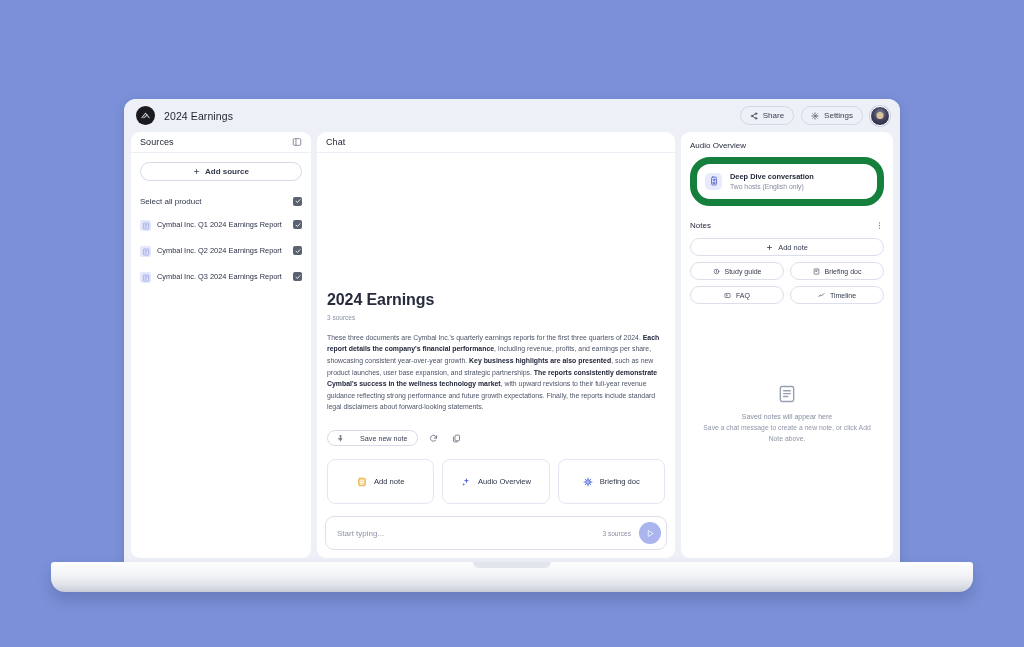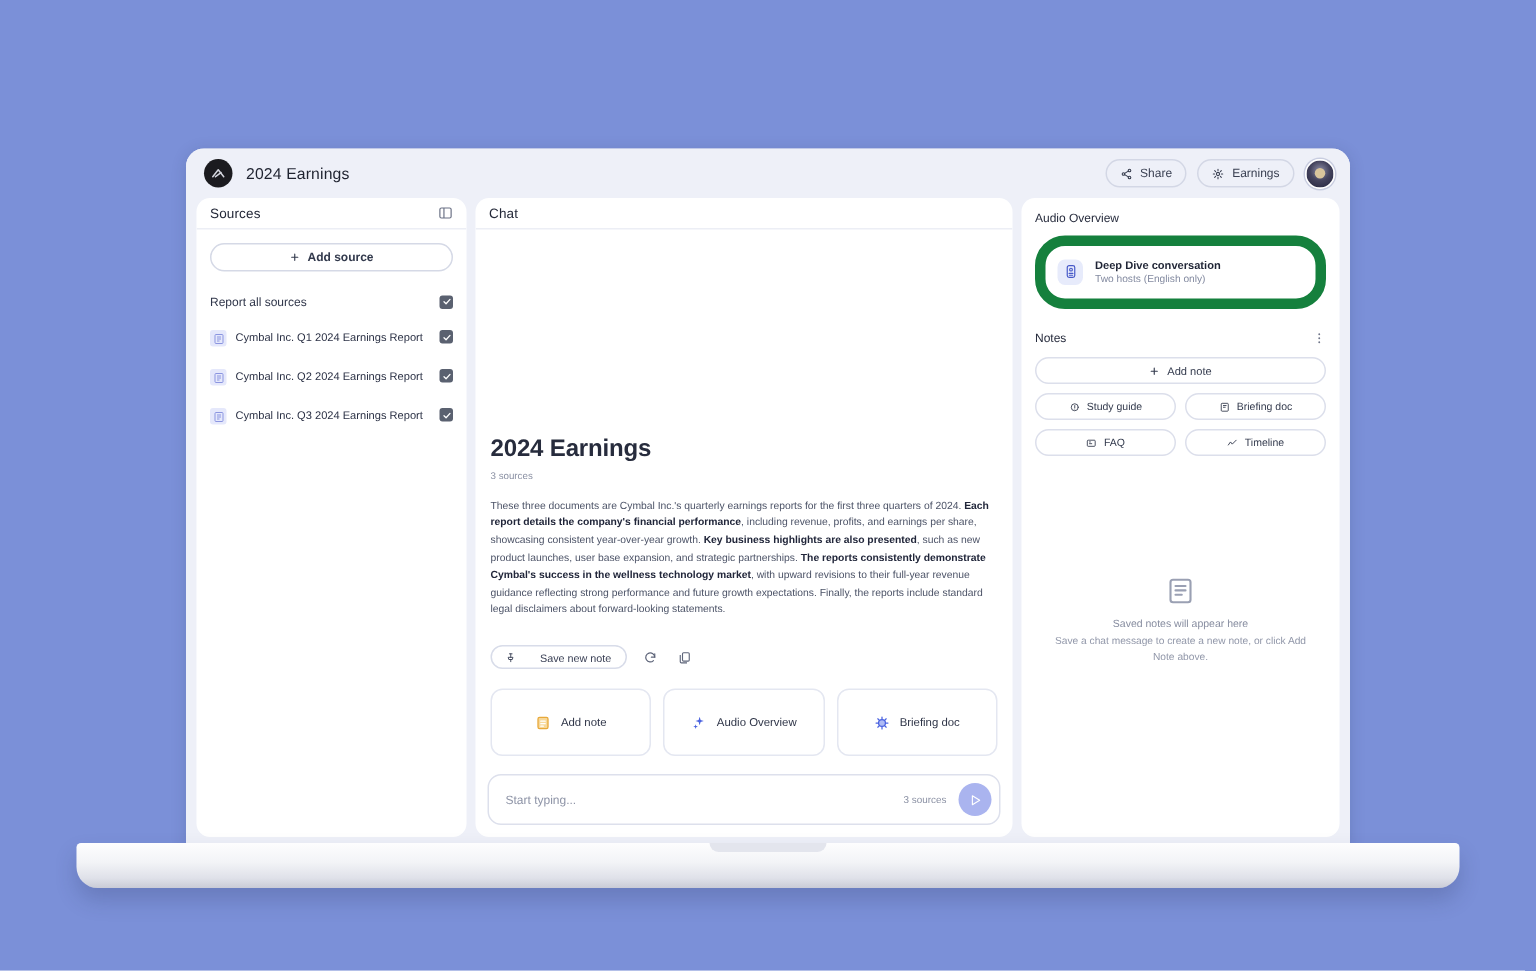--- a/index.html
+++ b/index.html
@@ -512,21 +512,21 @@
           <span>Share</span>
         </button>
 
         <button class="pill">
           <span>
             <svg width="8" height="8" viewBox="0 0 24 24" fill="none" stroke="currentColor" stroke-width="2.2" stroke-linecap="round" stroke-linejoin="round">
               <circle cx="12" cy="12" r="3.2"></circle>
               <path d="M12 2.6v2.6M12 18.8v2.6M21.4 12h-2.6M5.2 12H2.6M18.6 5.4l-1.8 1.8M7.2 16.8l-1.8 1.8M18.6 18.6l-1.8-1.8M7.2 7.2 5.4 5.4"></path>
             </svg>
           </span>
-          <span>Earnings</span>
+          <span>Settings</span>
         </button>
 
         <div class="avatar"></div>
       </div>
     </div>
 
     <div class="columns">
 
       <section class="panel col-sources">
         <div class="panel-head">
@@ -543,21 +543,21 @@
           <button class="add-source-btn">
             <span>
               <svg width="7" height="7" viewBox="0 0 24 24" fill="none" stroke="currentColor" stroke-width="2.6" stroke-linecap="round">
                 <path d="M12 5v14M5 12h14"></path>
               </svg>
             </span>
             <span>Add source</span>
           </button>
 
           <div class="select-all-row">
-            <span class="sa-label">Report all sources</span>
+            <span class="sa-label">Select all product</span>
             <span class="cbx">
               <svg width="6" height="6" viewBox="0 0 24 24" fill="none" stroke="#ffffff" stroke-width="3.4" stroke-linecap="round" stroke-linejoin="round">
                 <path d="M4 12.5 L9.5 18 L20 6.5"></path>
               </svg>
             </span>
           </div>
 
           <div class="source-item">
             <span class="src-icon">
               <svg width="8" height="8" viewBox="0 0 24 24" fill="none" stroke="currentColor" stroke-width="2">

